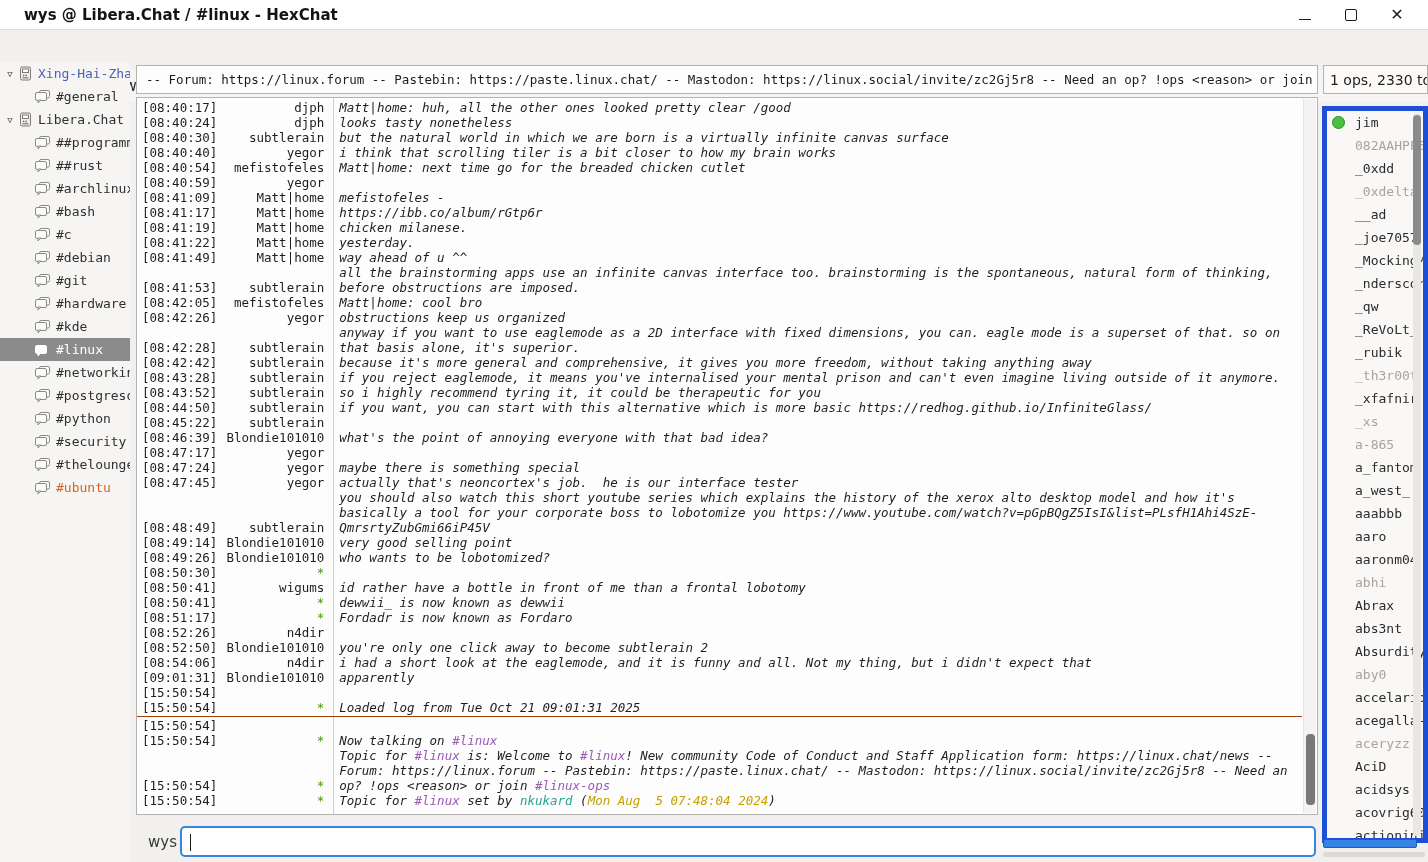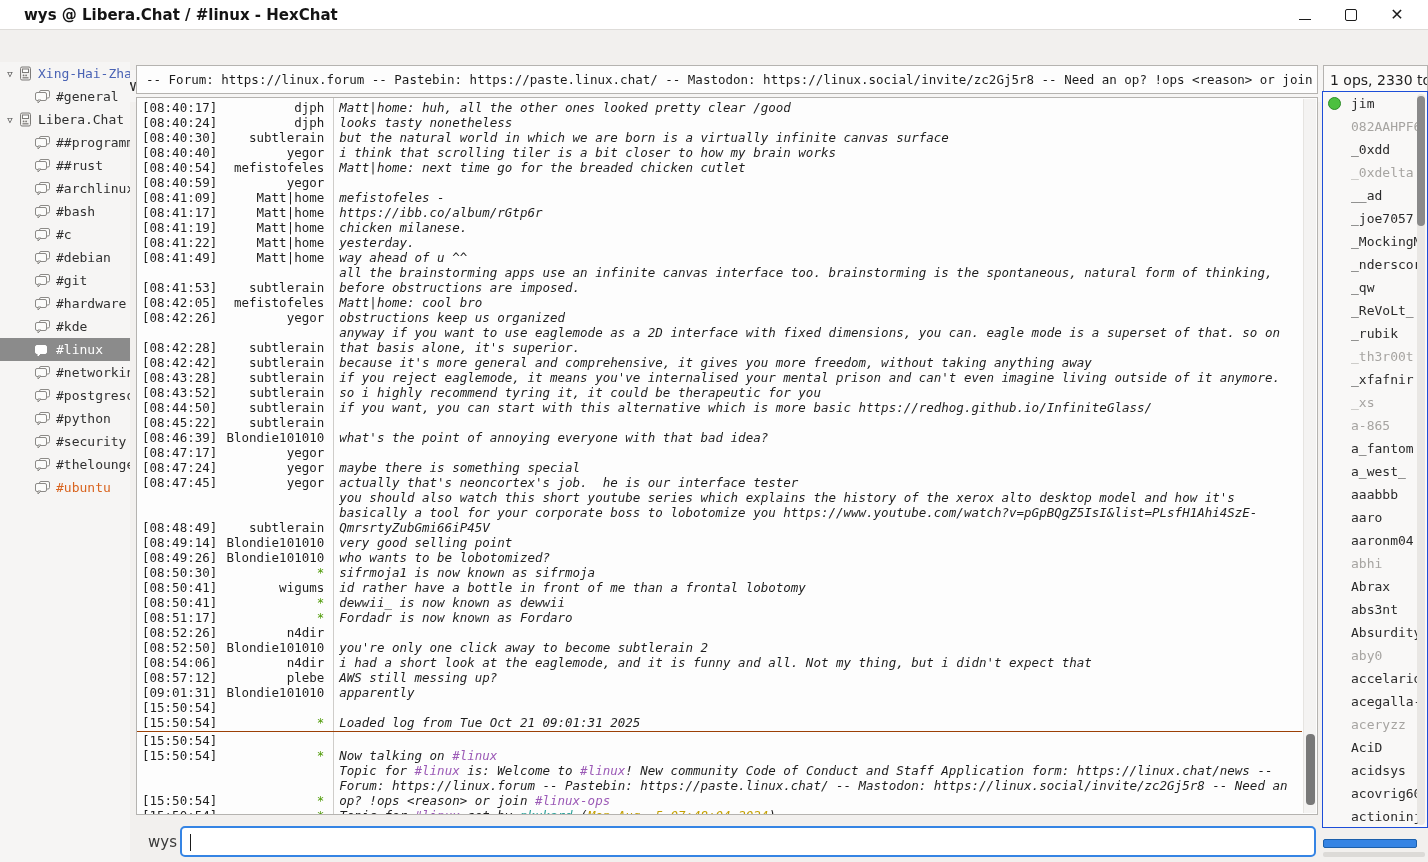--- a/index.html
+++ b/index.html
@@ -43,21 +43,21 @@
   .chat-thumb { position:absolute; left:2px; width:9px; border-radius:4px; background:#787878; }
 
   
   .input-nick { position:absolute; left:148px; top:833px; font-size:15px; color:#3a3a3a; }
   .input-wrap { position:absolute; left:180px; top:826px; width:1136px; height:31px; background:#ffffff; border:2px solid #3584e4; border-radius:5px; }
   .input-wrap input { position:absolute; left:8px; top:2px; right:4px; height:23px; border:none; outline:none; font-family:"DejaVu Sans Mono", monospace; font-size:13px; background:transparent; }
   .caret { position:absolute; left:8px; top:6px; width:1px; height:17px; background:#1a1a1a; }
 
   
   .userheader { position:absolute; left:1323px; top:65px; width:105px; height:29px; background:#fbfaf9; border:1px solid #b5b3b0; display:flex; align-items:center; padding-left:6px; font-size:14px; color:#1f1f1f; white-space:pre; overflow:hidden; }
-  .userlist { position:absolute; left:1322px; top:91px; width:106px; height:737px; background:#f9f8f7; border:1px solid #1d4ed8; overflow:hidden; }
+  .userlist { position:absolute; left:1322px; top:106px; width:106px; height:737px; background:#f9f8f7; border:5px solid #1d4ed8; overflow:hidden; }
   .user-row { position:relative; height:23px; display:flex; align-items:center; padding-left:28px; font-family:"DejaVu Sans Mono", monospace; font-size:13px; color:#2b2b2b; white-space:pre; overflow:hidden; }
   .user-row.away { color:#a6a4a1; }
   .op-dot { position:absolute; left:5px; top:5px; width:13px; height:13px; border-radius:50%; background:#4cc03f; border:1px solid #2c8c26; }
   .user-scroll-track { position:absolute; right:2px; top:2px; bottom:2px; width:8px; background:#e9e7e4; border-radius:4px; }
   .user-scroll-thumb { position:absolute; right:2px; top:4px; width:8px; height:130px; background:#8a8a8a; border-radius:4px; }
 
   
   .meter-blue { position:absolute; left:1323px; top:839px; width:94px; height:9px; background:#3584e4; border:1px solid #1c5fab; border-radius:2px; }
   .meter-gray { position:absolute; left:1323px; top:852px; width:102px; height:5px; background:#dcdad7; border-radius:2px; }
 </style>
@@ -324,21 +324,20 @@
         <span class="msg-text">very good selling point</span>
       </div>
       <div class="msg-row">
         <span class="msg-time">[08:49:26]</span>
         <span class="msg-nick">Blondie101010</span>
         <span class="msg-text">who wants to be lobotomized?</span>
       </div>
       <div class="msg-row">
         <span class="msg-time">[08:50:30]</span>
         <span class="msg-nick" style="color: rgb(78, 154, 6);">*</span>
-        <span class="msg-text">sifrmoja1 is now known as sifrmoja</span>
       </div>
       <div class="msg-row">
         <span class="msg-time">[08:50:41]</span>
         <span class="msg-nick">wigums</span>
         <span class="msg-text">id rather have a bottle in front of me than a frontal lobotomy</span>
       </div>
       <div class="msg-row">
         <span class="msg-time">[08:50:41]</span>
         <span class="msg-nick" style="color: rgb(78, 154, 6);">*</span>
         <span class="msg-text">dewwii_ is now known as dewwii</span>
@@ -354,25 +353,20 @@
       </div>
       <div class="msg-row">
         <span class="msg-time">[08:52:50]</span>
         <span class="msg-nick">Blondie101010</span>
         <span class="msg-text">you're only one click away to become subtlerain 2</span>
       </div>
       <div class="msg-row">
         <span class="msg-time">[08:54:06]</span>
         <span class="msg-nick">n4dir</span>
         <span class="msg-text">i had a short look at the eaglemode, and it is funny and all. Not my thing, but i didn't expect that</span>
-      </div>
-      <div class="msg-row">
-        <span class="msg-time">[08:57:12]</span>
-        <span class="msg-nick">plebe</span>
-        <span class="msg-text">AWS still messing up?</span>
       </div>
       <div class="msg-row">
         <span class="msg-time">[09:01:31]</span>
         <span class="msg-nick">Blondie101010</span>
         <span class="msg-text">apparently</span>
       </div>
       <div class="msg-row">
         <span class="msg-time">[15:50:54]</span>
         <span class="msg-nick"></span>
         <span class="msg-text"></span>

